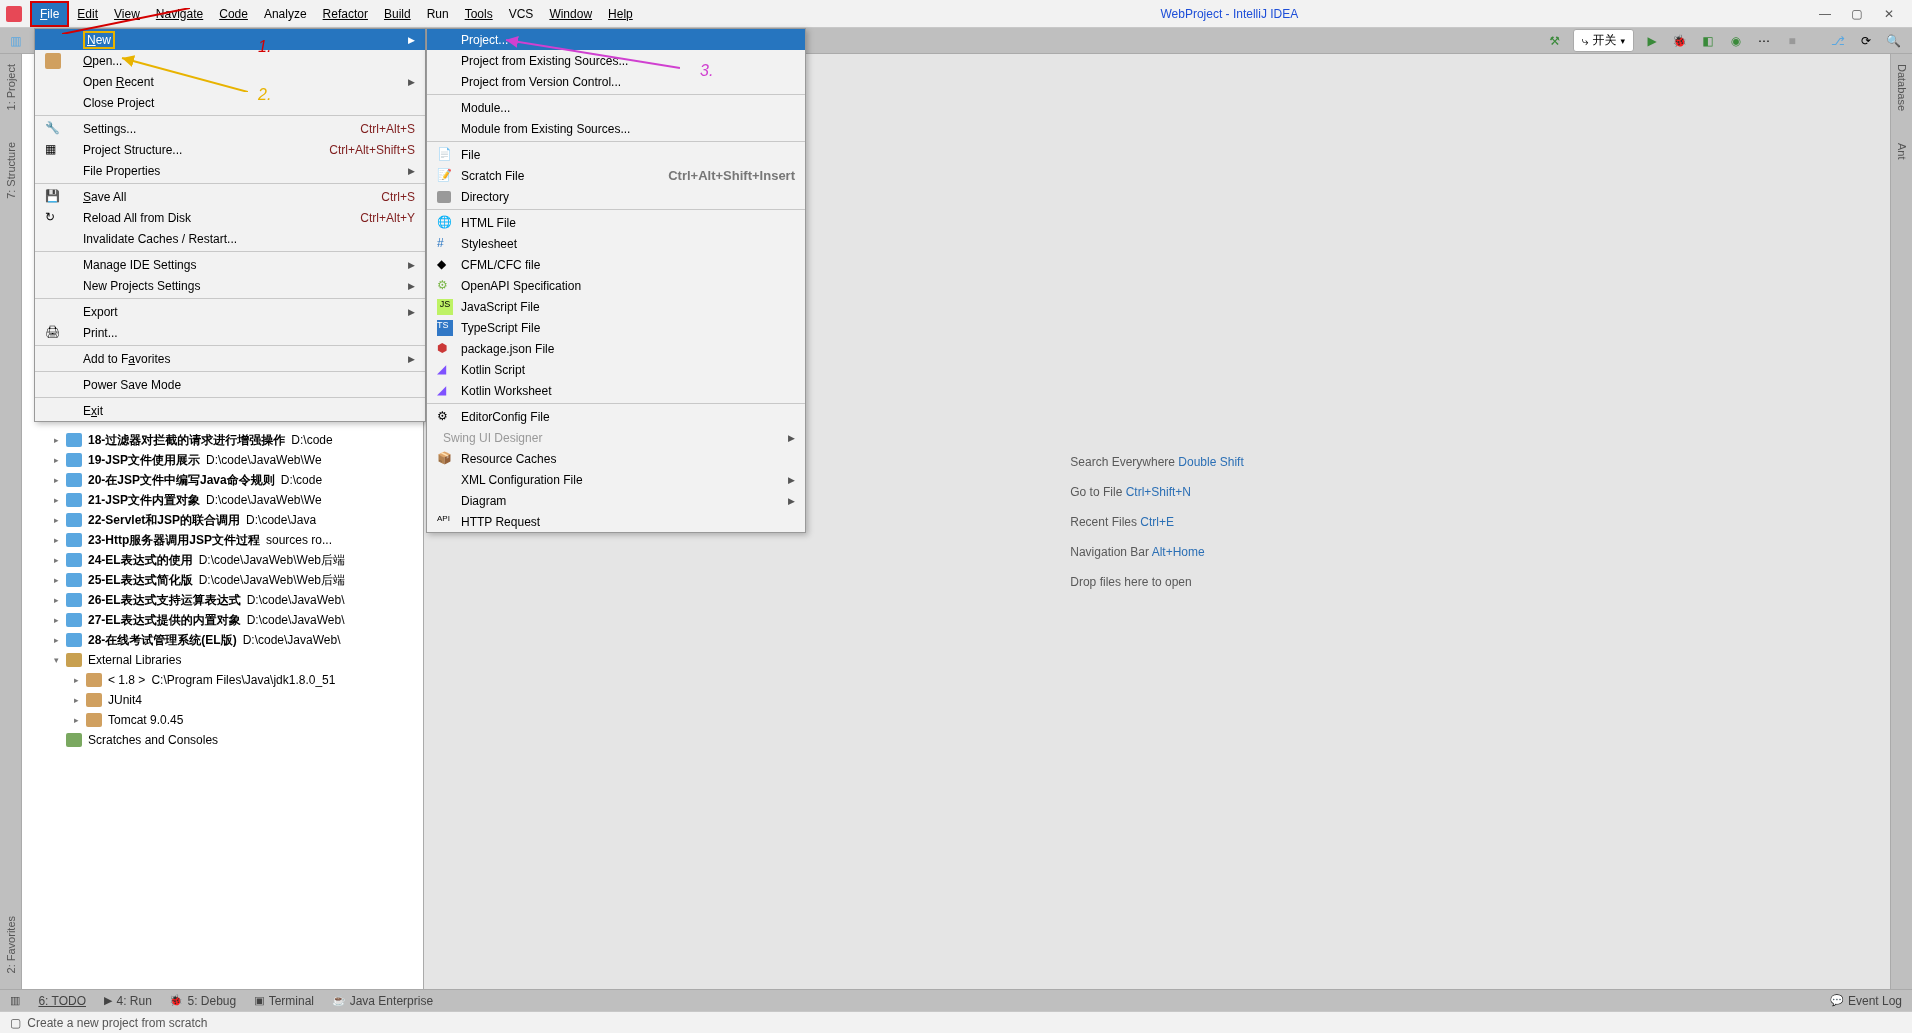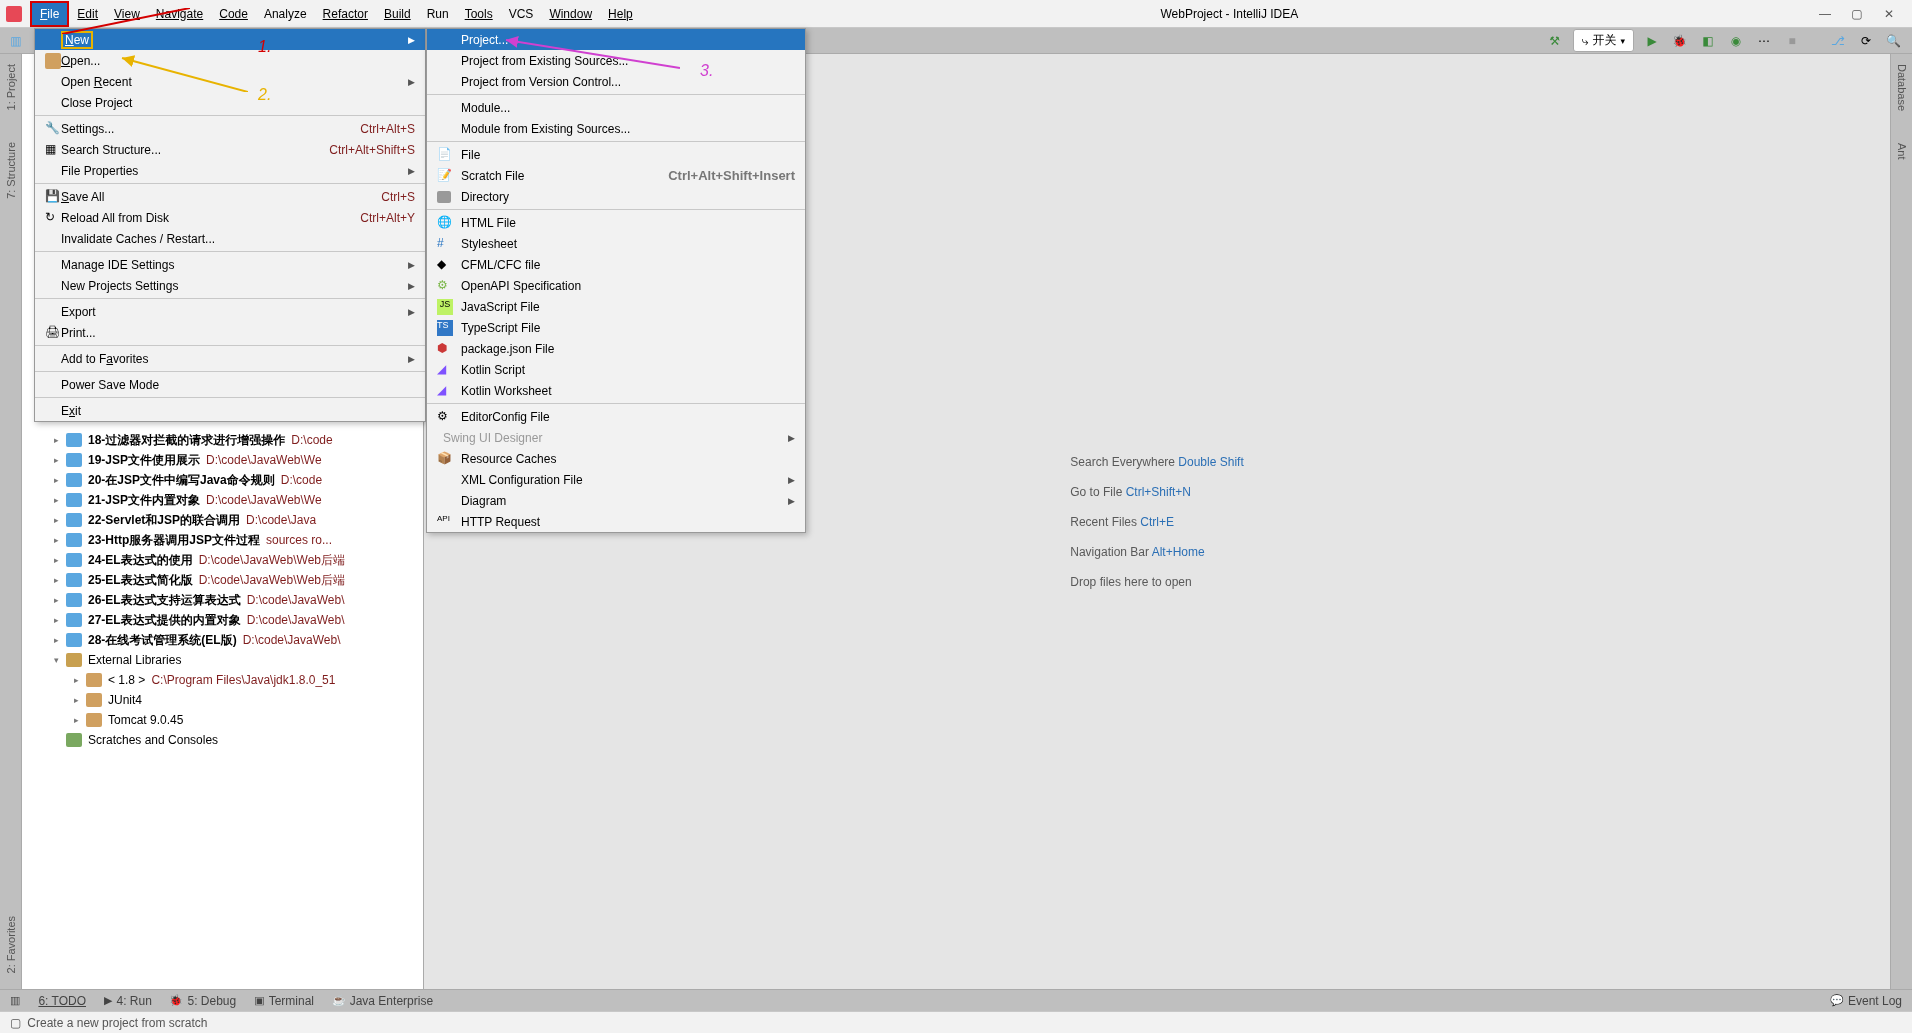--- a/index.html
+++ b/index.html
@@ -3,21 +3,21 @@
 <meta charset="utf-8">
 <style>
 * { margin: 0; padding: 0; box-sizing: border-box; font-family: "Segoe UI", Arial, sans-serif; font-size: 12px; }
 body { background: #bfbfbf; width: 1912px; height: 1033px; overflow: hidden; position: relative; }
 
 .menubar { background: #f2f2f2; height: 28px; display: flex; align-items: center; padding: 0 6px; border-bottom: 1px solid #c8c8c8; }
 .menubar .app-icon { width: 16px; height: 16px; background: #e74856; margin-right: 8px; border-radius: 2px; }
 .menubar .menu-item { padding: 4px 8px; cursor: pointer; }
 .menubar .menu-item u { text-decoration: underline; }
 .menubar .menu-file { background: #2675bf; color: #fff; border: 2px solid #d40000; }
-.menubar .title { flex: 1; text-align: center; color: #000000; }
+.menubar .title { flex: 1; text-align: center; color: #1d4ed8; }
 .menubar .win-controls { display: flex; gap: 18px; padding-right: 10px; }
 .menubar .win-btn { width: 14px; height: 14px; cursor: pointer; display: flex; align-items: center; justify-content: center; color: #555; }
 
 .toolbar { background: #bfbfbf; height: 26px; display: flex; align-items: center; justify-content: flex-end; padding: 0 8px; border-bottom: 1px solid #aaa; gap: 8px; position: relative; }
 .toolbar .tb-btn { width: 20px; height: 20px; display: flex; align-items: center; justify-content: center; cursor: pointer; }
 .toolbar .run-config { background: #fff; border: 1px solid #aaa; padding: 2px 8px; border-radius: 3px; display: flex; align-items: center; gap: 4px; }
 .toolbar .nav-left { position: absolute; left: 6px; display: flex; gap: 4px; }
 
 .main { display: flex; height: calc(100% - 28px - 26px - 22px - 22px); }
 
@@ -28,21 +28,21 @@
 .right-gutter .tab-label { writing-mode: vertical-rl; font-size: 11px; color: #555; padding: 6px 2px; cursor: pointer; }
 
 .project-panel { width: 402px; background: #fff; border-right: 1px solid #aaa; overflow: hidden; position: relative; }
 .editor-area { flex: 1; background: #e5e5e5; display: flex; align-items: center; justify-content: center; position: relative; }
 
 .welcome { color: #595959; font-size: 15px; line-height: 2.5; }
 .welcome .link { color: #2b6fb5; }
 
 
 .file-menu { position: absolute; left: 34px; top: 28px; width: 392px; background: #f2f2f2; border: 1px solid #999; box-shadow: 2px 2px 6px rgba(0,0,0,.25); z-index: 100; }
-.file-menu .item { display: flex; align-items: center; padding: 3px 10px 3px 26px; height: 21px; position: relative; cursor: pointer; }
+.file-menu .item { display: flex; align-items: center; padding: 3px 10px 3px 48px; height: 21px; position: relative; cursor: pointer; }
 .file-menu .item.highlighted { background: #2675bf; color: #fff; }
 .file-menu .item .icon { position: absolute; left: 10px; width: 16px; height: 16px; }
 .file-menu .item .shortcut { margin-left: auto; color: #7f1d1d; }
 .file-menu .item .arrow { margin-left: auto; color: #555; font-size: 9px; }
 .file-menu .item.highlighted .arrow { color: #fff; }
 .file-menu .sep { height: 1px; background: #c8c8c8; margin: 2px 0; }
 .file-menu .new-box { border: 2px solid #e8b300; display: inline-block; padding: 0 2px; }
 
 
 .new-menu { position: absolute; left: 426px; top: 28px; width: 380px; background: #f2f2f2; border: 1px solid #999; box-shadow: 2px 2px 6px rgba(0,0,0,.25); z-index: 101; }
@@ -56,21 +56,21 @@
 
 
 .tree { position: absolute; top: 376px; left: 2px; right: 0; }
 .tree .row { display: flex; align-items: center; height: 20px; padding-left: 30px; white-space: nowrap; overflow: hidden; }
 .tree .row .chev { width: 10px; color: #777; font-size: 9px; margin-right: 2px; }
 .tree .row .fico { width: 16px; height: 14px; background: #5aa7e0; margin-right: 6px; border-radius: 2px; }
 .tree .row .fico.lib { background: #c8a050; }
 .tree .row .fico.jar { background: #d0a060; }
 .tree .row .fico.scratch { background: #7aa860; }
 .tree .row b { font-weight: 600; }
-.tree .row .path { color: #7f1d1d; margin-left: 6px; }
+.tree .row .path { color: #000000; margin-left: 6px; }
 .tree .row.indent1 { padding-left: 50px; }
 .tree .row.lib-header { padding-left: 30px; }
 
 .bottom-bar { height: 22px; background: #bfbfbf; border-top: 1px solid #aaa; display: flex; align-items: center; padding: 0 10px; gap: 18px; }
 .bottom-bar .btab { display: flex; align-items: center; gap: 4px; color: #444; cursor: pointer; font-size: 11px; }
 .bottom-bar .right { margin-left: auto; display: flex; align-items: center; gap: 6px; }
 
 .status-bar { height: 22px; background: #f2f2f2; border-top: 1px solid #c8c8c8; display: flex; align-items: center; padding: 0 10px; color: #555; }
 
 
@@ -288,21 +288,21 @@
   </div>
   <div class="item">Close Project</div>
   <div class="sep"></div>
   <div class="item">
     <span class="icon">🔧</span>
     <span>Settings...</span>
       <span class="shortcut">Ctrl+Alt+S</span>
   </div>
   <div class="item">
     <span class="icon">▦</span>
-    <span>Search Structure...</span>
+    <span>Project Structure...</span>
       <span class="shortcut">Ctrl+Alt+Shift+S</span>
   </div>
   <div class="item">
     <span>File Properties</span>
       <span class="arrow">▶</span>
   </div>
   <div class="sep"></div>
   <div class="item">
     <span class="icon">💾</span>
     <span><u>S</u>ave All</span>

